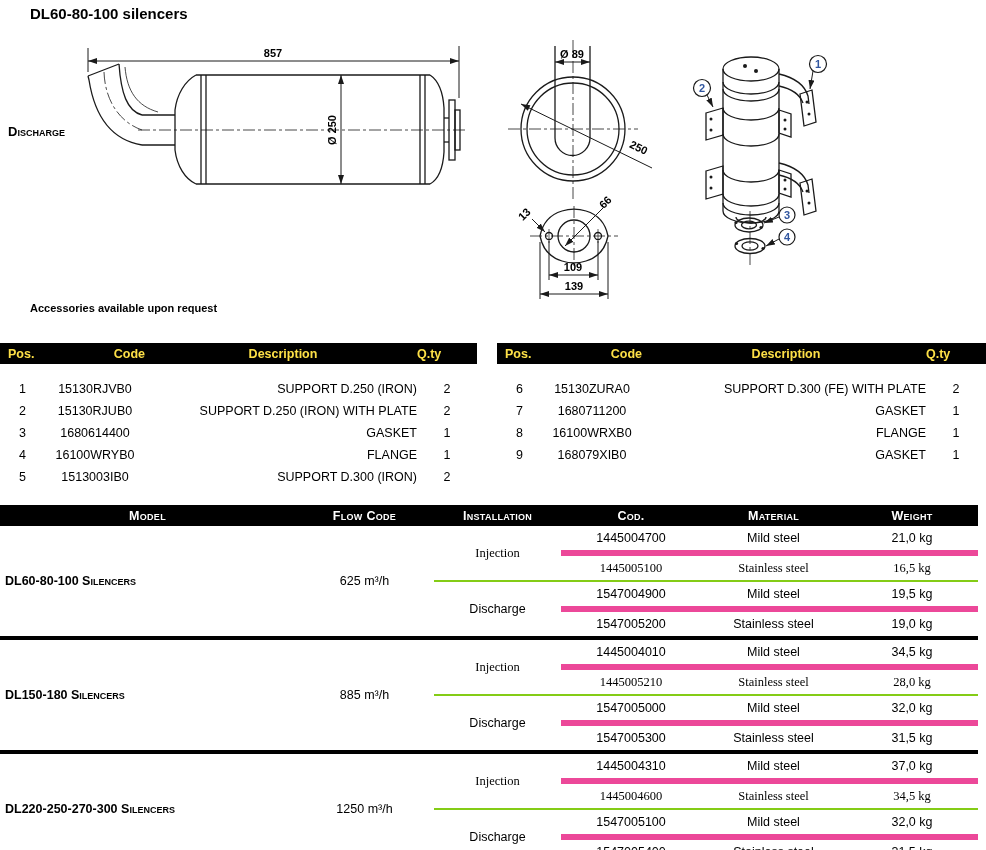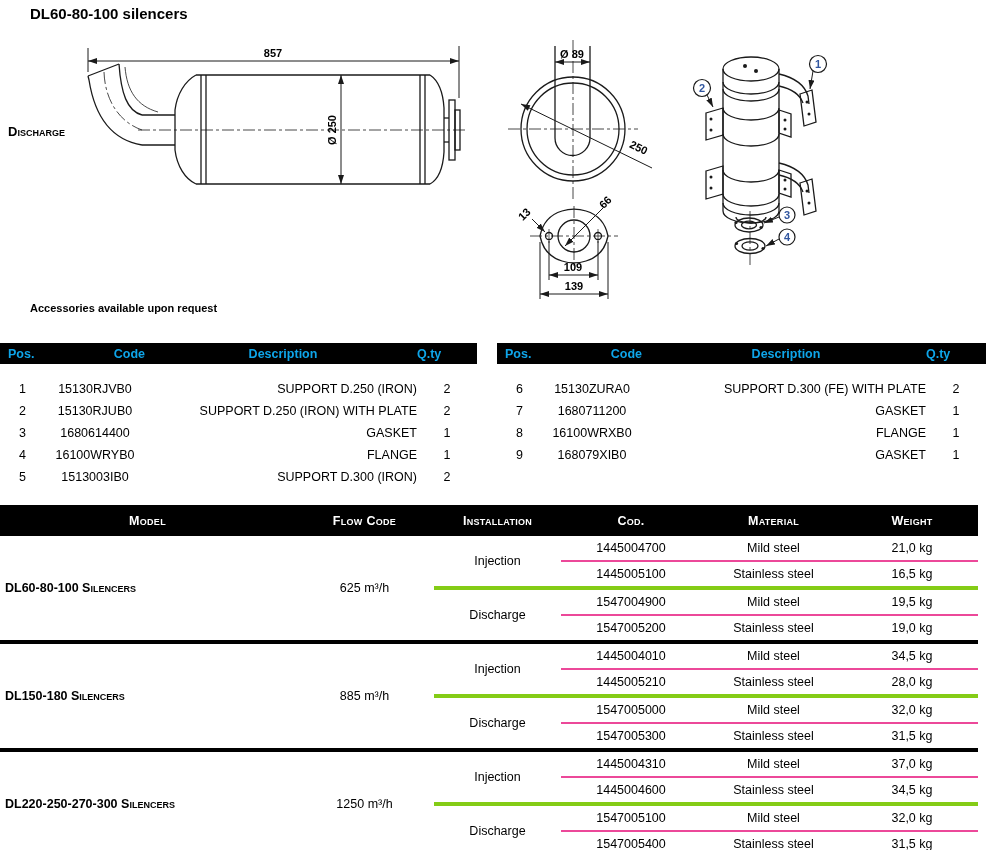--- a/index.html
+++ b/index.html
@@ -15,37 +15,37 @@
   svg .dim{font-size:11px;font-weight:bold;fill:#000;}
   svg .sc-label{font-size:13px;font-weight:bold;font-variant:small-caps;fill:#000;}
   svg .callout{font-size:11px;font-weight:bold;}
   svg .balloon{fill:#fff;stroke:#1a1a1a;stroke-width:1.2;}
   svg .dot{fill:#1a1a1a;stroke:none;}
 
   table{border-collapse:collapse;}
   .acc-table{position:absolute;top:343px;table-layout:fixed;font-size:12.5px;}
   .acc-left{left:0;width:477px;}
   .acc-right{left:497px;width:489px;}
-  .acc-table thead th{background:#000;color:#0ea5e9;height:21px;font-size:12.5px;font-weight:bold;padding:0;}
+  .acc-table thead th{background:#000;color:#fde047;height:21px;font-size:12.5px;font-weight:bold;padding:0;}
   .acc-table th.c0{text-align:left;padding-left:8px;}
   .acc-table th.c1{text-align:right;}
   .acc-table th.c2{text-align:center;padding-left:4px;}
   .acc-table th.c3{text-align:left;padding-right:5px;}
   .acc-table tbody td{height:22px;padding:0;}
   .acc-table tbody tr:first-child td{padding-top:14px;}
   .acc-table td.c0,.acc-table td.c1,.acc-table td.c3{text-align:center;}
   .acc-table td.c2{text-align:right;padding-left:4px;}
 
   .main-table{position:absolute;left:0;top:505px;width:978px;table-layout:fixed;font-size:12.5px;}
-  .main-table thead th{background:#000;color:#fff;height:31px;padding:0;text-align:center;
+  .main-table thead th{background:#000;color:#fff;height:21px;padding:0;text-align:center;
                        font-size:12.5px;font-weight:bold;font-variant:small-caps;letter-spacing:.3px;}
   .main-table td{height:24px;padding:0;text-align:center;}
   .main-table td.model-cell{text-align:left;padding-left:5px;font-weight:bold;font-variant:small-caps;}
-  .main-table td.b-gray{border-bottom:2px solid #ec4899;}
-  .main-table td.b-black{border-bottom:4px solid #84cc16;}
+  .main-table td.b-gray{border-bottom:6px solid #ec4899;}
+  .main-table td.b-black{border-bottom:2px solid #84cc16;font-family:Liberation Serif, serif;}
   .main-table td.end{border-bottom:4px solid #000;}
   .main-table td.end-final{border-bottom-width:5px;}
 </style>
 </head>
 <body>
 
 <div class="page">
 
   <h1 class="h-title">DL60-80-100 silencers</h1>
 

